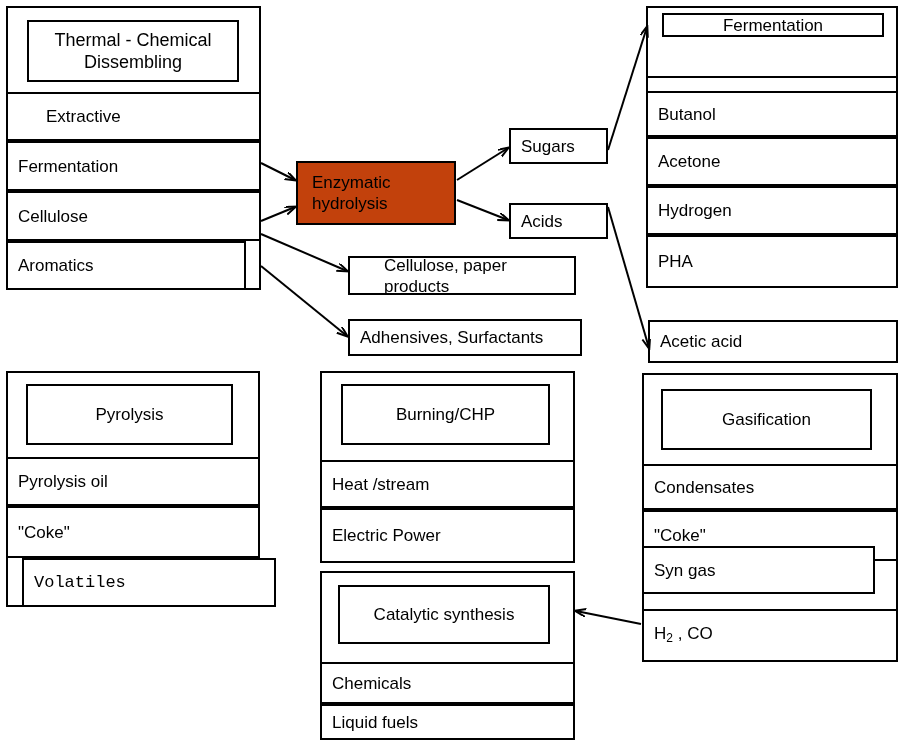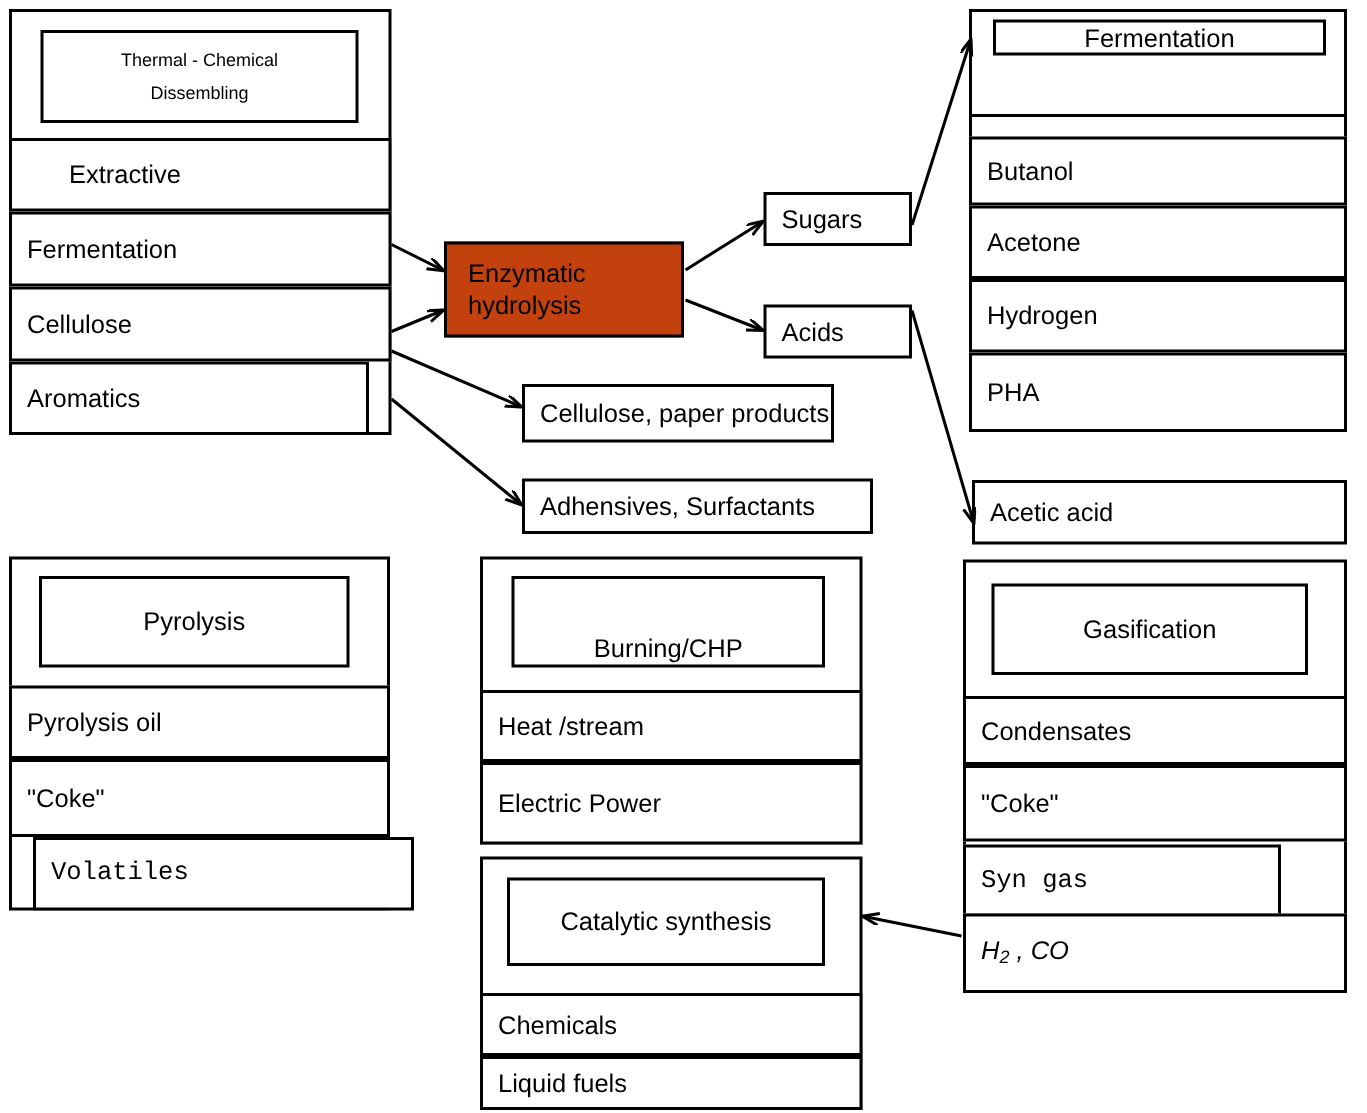--- a/index.html
+++ b/index.html
@@ -10,21 +10,21 @@
   .hdr{position:absolute;box-sizing:border-box;border:2px solid #000;background:#fff;
        display:flex;align-items:center;justify-content:center;text-align:center;}
   .row{position:absolute;box-sizing:border-box;border:2px solid #000;border-top-width:2px;
        background:#fff;display:flex;align-items:center;}
   .row .lbl{padding-left:10px;}
   .freebox{position:absolute;box-sizing:border-box;border:2px solid #000;background:#fff;
            display:flex;align-items:center;}
   .freebox .lbl{padding-left:10px;}
   .ctrbox{position:absolute;box-sizing:border-box;border:2px solid #000;background:#c2410c;
           display:flex;align-items:center;justify-content:center;text-align:center;}
-  .t18{font-size:12px;line-height:22px;}
+  .t18{font-size:18px;line-height:22px;}
   .t17{font-size:17px;line-height:21px;}
   svg.arrows{position:absolute;left:0;top:0;width:911px;height:742px;pointer-events:none;}
   sub{font-size:12px;vertical-align:-3px;}
 </style>
 </head>
 <body>
 
 <div id="stage">
 
   <div class="group" style="left:6px;top:6px;width:255px;height:284px;"></div>
@@ -56,21 +56,21 @@
     </span>
   </div>
 
   <div class="freebox t17" style="left:509px;top:128px;width:99px;height:36px;">
     <span class="lbl">Sugars</span>
   </div>
   <div class="freebox t17" style="left:509px;top:203px;width:99px;height:36px;">
     <span class="lbl">Acids</span>
   </div>
 
-  <div class="freebox t17" style="left:348px;top:256px;width:208px;height:39px;">
+  <div class="freebox t17" style="left:348px;top:256px;width:228px;height:39px;padding-left:24px;">
     <span class="lbl">Cellulose, paper products</span>
   </div>
   <div class="freebox t17" style="left:348px;top:319px;width:234px;height:37px;">
     <span class="lbl">Adhensives, Surfactants</span>
   </div>
 
   <div class="group" style="left:646px;top:6px;width:252px;height:282px;"></div>
 
   <div class="hdr t17" style="left:662px;top:13px;width:222px;height:24px;">
     <span>Fermentation</span>
@@ -107,21 +107,21 @@
   </div>
   <div class="row t17" style="left:6px;top:506px;width:254px;height:52px;">
     <span class="lbl">"Coke"</span>
   </div>
   <div class="row t17" style="left:22px;top:558px;width:254px;height:49px;font-family:Liberation Mono, monospace;">
     <span class="lbl">Volatiles</span>
   </div>
 
   <div class="group" style="left:320px;top:371px;width:255px;height:192px;"></div>
 
-  <div class="hdr t17" style="left:341px;top:384px;width:209px;height:61px;align-items:flex-end;">
+  <div class="hdr t17" style="left:341px;top:384px;width:209px;height:61px;">
     <span>Burning/CHP</span>
   </div>
 
   <div class="row t17" style="left:320px;top:460px;width:255px;height:48px;">
     <span class="lbl">Heat /stream</span>
   </div>
   <div class="row t17" style="left:320px;top:508px;width:255px;height:55px;">
     <span class="lbl">Electric Power</span>
   </div>
 
@@ -143,24 +143,24 @@
   <div class="hdr t17" style="left:661px;top:389px;width:211px;height:61px;">
     <span>Gasification</span>
   </div>
 
   <div class="row t17" style="left:642px;top:464px;width:256px;height:46px;">
     <span class="lbl">Condensates</span>
   </div>
   <div class="row t17" style="left:642px;top:510px;width:256px;height:51px;">
     <span class="lbl">"Coke"</span>
   </div>
-  <div class="row t17" style="left:642px;top:563px;width:212px;height:48px;font-family:Liberation Mono, monospace;">
+  <div class="row t17" style="left:642px;top:546px;width:233px;height:48px;">
     <span class="lbl">Syn gas</span>
   </div>
-  <div class="row t17" style="left:642px;top:609px;width:256px;height:53px;font-style:italic;">
+  <div class="row t17" style="left:642px;top:609px;width:256px;height:53px;">
     <span class="lbl">
       <span>H</span><sub>2</sub><span> , CO</span>
     </span>
   </div>
 
   <svg class="arrows" viewBox="0 0 911 742">
     <defs>
       <marker id="ah" markerWidth="12" markerHeight="12" refX="10" refY="4" orient="auto" markerUnits="userSpaceOnUse">
         <path d="M0,0 L11,4 L0,8" fill="none" stroke="#000" stroke-width="2"></path>
       </marker>

